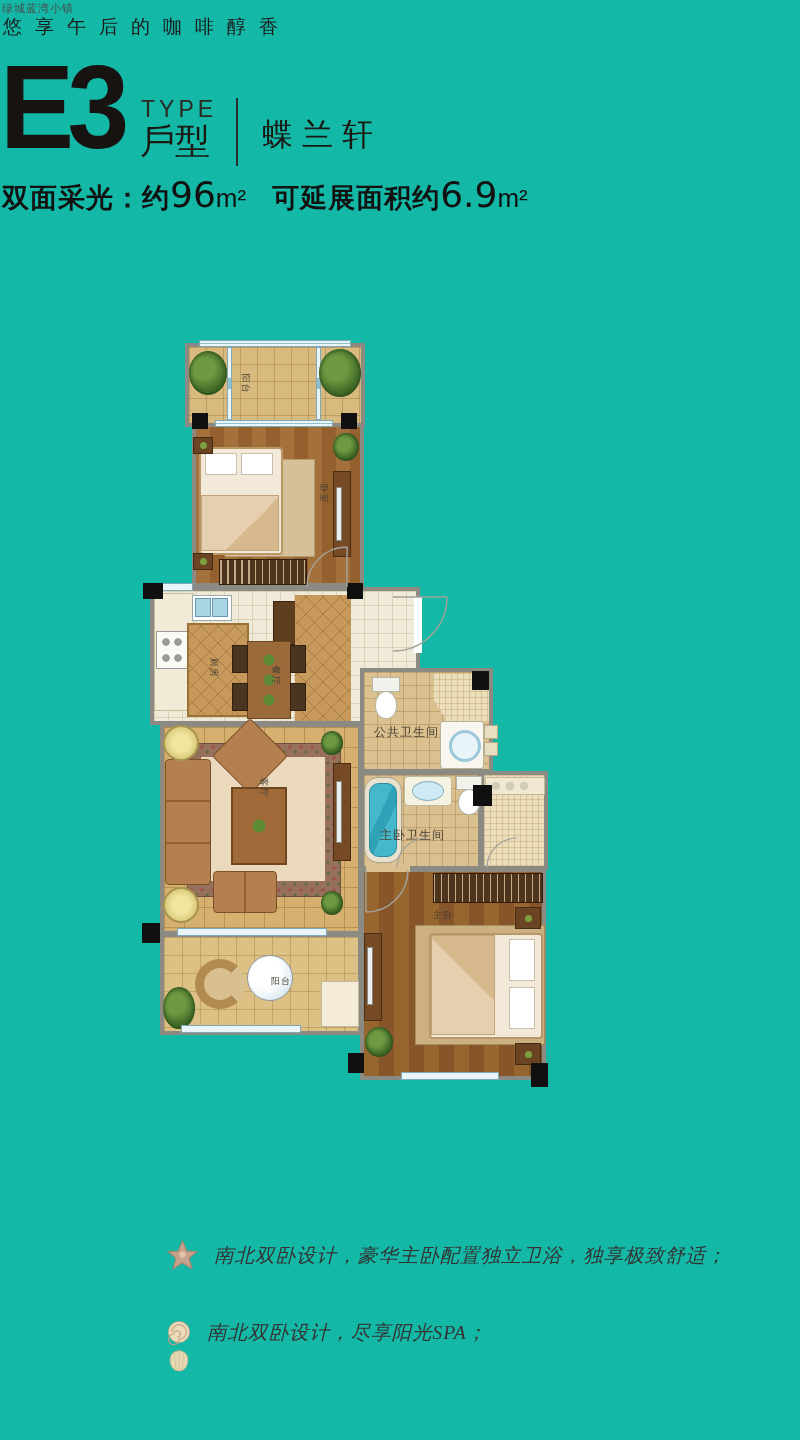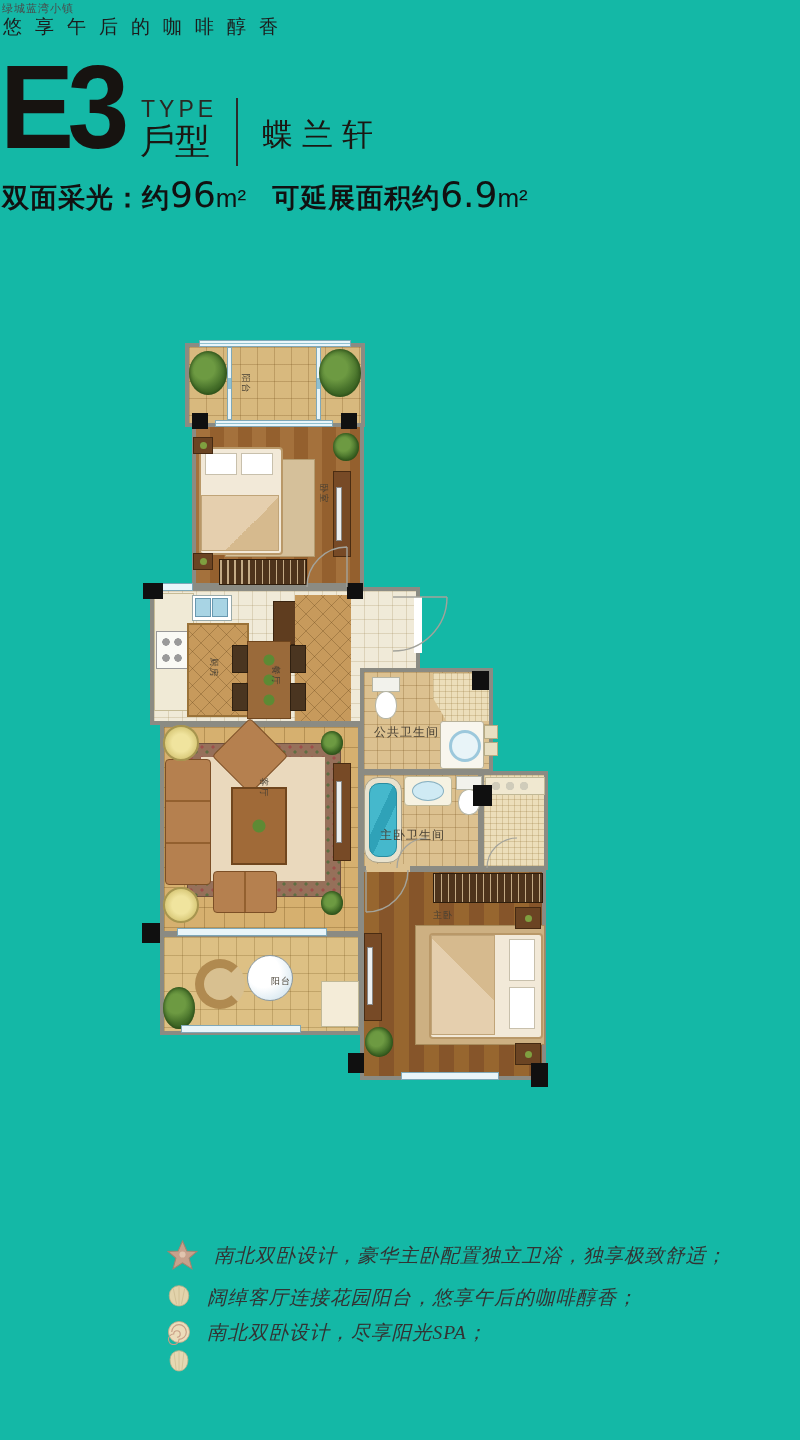--- a/index.html
+++ b/index.html
@@ -227,27 +227,20 @@
   </div>
 
   <div class="feature-row" style="top:1238px;">
     <svg class="ficon" width="33" height="33" viewBox="0 0 32 32">
       <path d="M16 2 L20.2 11.6 30 12 22.4 18.6 25.2 29 16 23.2 6.8 29 9.6 18.6 2 12 11.8 11.6 Z" fill="#c7a18c" stroke="#a3836e" stroke-width="1"></path>
       <circle cx="16" cy="15" r="3" fill="#e0c4ae"></circle>
     </svg>
     <span class="txt">南北双卧设计，豪华主卧配置独立卫浴，独享极致舒适；</span>
   </div>
 
-  <div class="feature-row" style="top:1280px;">
-    <svg class="ficon" width="26" height="26" viewBox="0 0 32 32">
-      <path d="M4 14 a12 12 0 0 1 24 0 c0 8 -5.5 13 -12 13 c-6.5 0 -12 -5 -12 -13 Z" fill="#e2d3ab" stroke="#bfad85" stroke-width="1"></path>
-      <path d="M16 3 L16 26 M9 5.5 L13 25 M23 5.5 L19 25" stroke="#cdbc92" stroke-width="1" fill="none"></path>
-    </svg>
-    <span class="txt">阔绰客厅连接花园阳台，悠享午后的咖啡醇香；</span>
-  </div>
 
   <div class="feature-row" style="top:1315px;">
     <svg class="ficon" width="26" height="26" viewBox="0 0 32 32">
       <circle cx="16" cy="16" r="13" fill="#ecdcba" stroke="#c0a888" stroke-width="1"></circle>
       <path d="M16 16 m-9 0 a9 9 0 1 1 9 9 a6.5 6.5 0 1 1 -6.5 -6.5 a4 4 0 1 1 4 4" stroke="#c79f86" stroke-width="1.4" fill="none"></path>
     </svg>
     <span class="txt">南北双卧设计，尽享阳光SPA；</span>
   </div>
 
   <div class="feature-row" style="top:1345px;">

